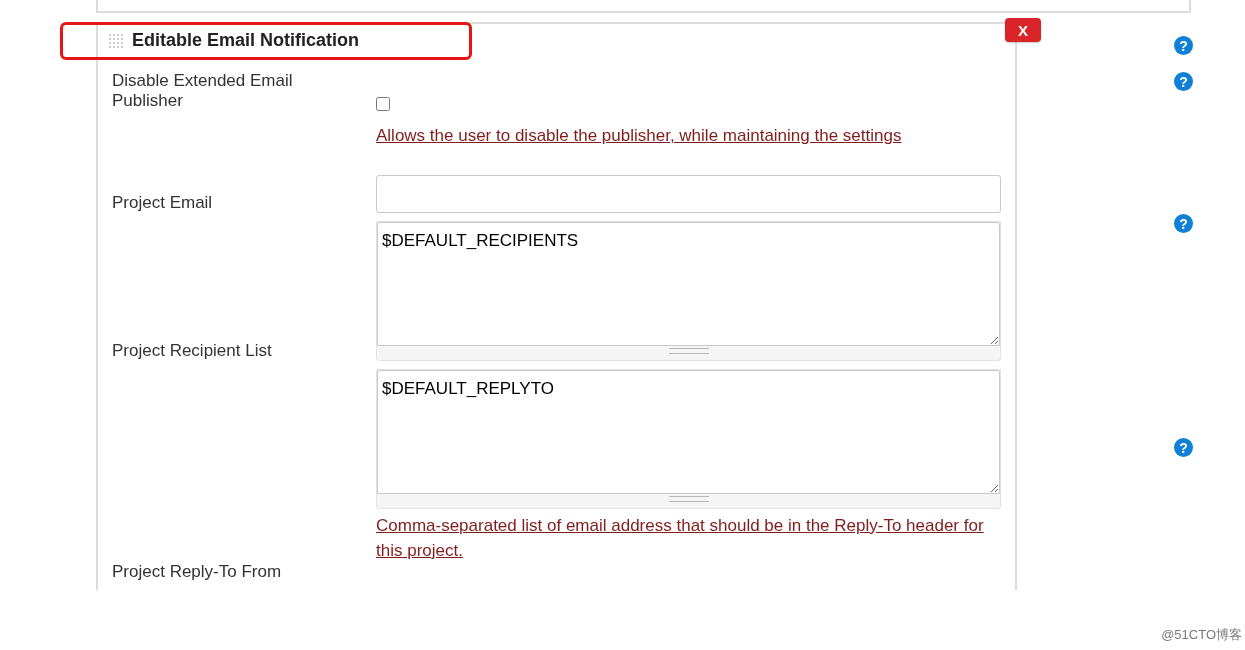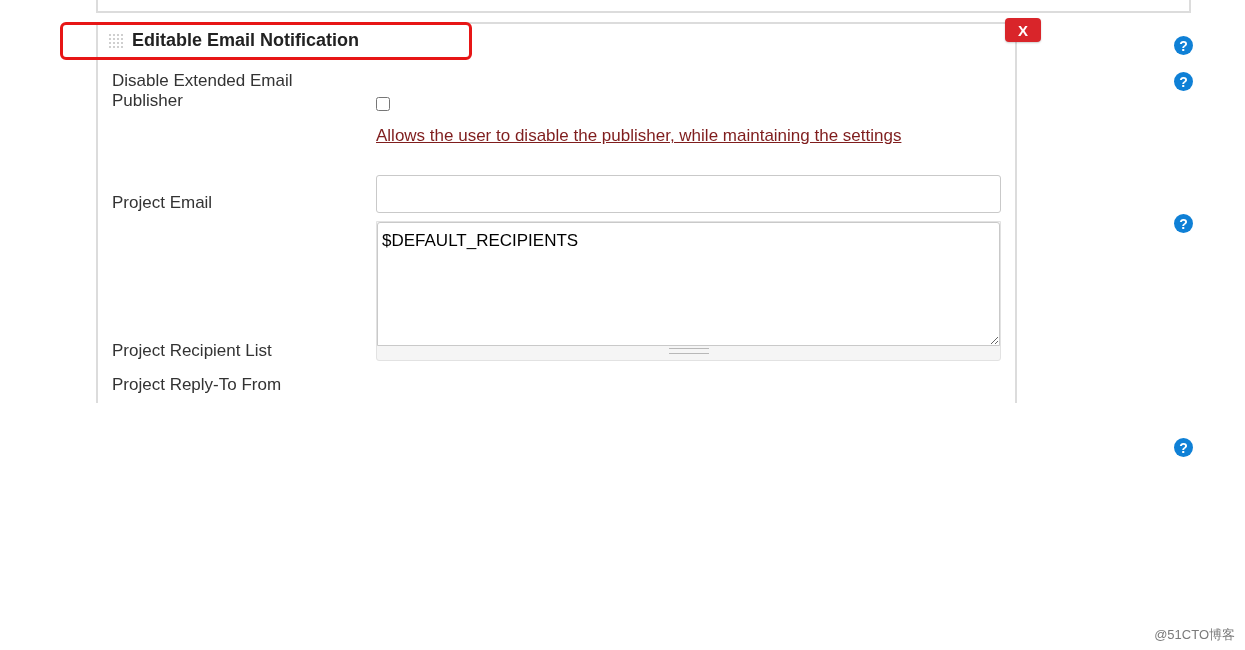--- a/index.html
+++ b/index.html
@@ -173,21 +173,21 @@
       font-weight: 700;
       font-size: 14px;
       cursor: pointer;
     }
     .help-1 { left: 1174px; top: 36px; }
     .help-2 { left: 1174px; top: 72px; }
     .help-3 { left: 1174px; top: 214px; }
     .help-4 { left: 1174px; top: 438px; }
     .watermark {
       position: absolute;
-      right: 10px;
+      right: 3px;
       bottom: 6px;
       font-size: 13px;
       color: #7a7a7a;
     }
   </style>
 </head>
 <body>
 
 <div class="prev-section-border"></div>
 
@@ -232,20 +232,27 @@
       <div class="form-field">
         <div class="textarea-wrap">
           <textarea class="textarea-field" style="">$DEFAULT_RECIPIENTS</textarea>
           <div class="resize-grip"></div>
         </div>
       </div>
     </div>
 
     <div class="form-row">
       <div class="form-label">Project Reply-To From</div>
+      <div class="form-field">
+        <div class="textarea-wrap">
+          <textarea class="textarea-field" style="">$DEFAULT_REPLYTO</textarea>
+          <div class="resize-grip"></div>
+        </div>
+        <div class="form-hint">Comma-separated list of email address that should be in the Reply-To header for this project.</div>
+      </div>
     </div>
 
   </div>
 </div>
 
 <div class="help-icon help-1">
     <span>?</span>
   </div>
 <div class="help-icon help-2">
     <span>?</span>

